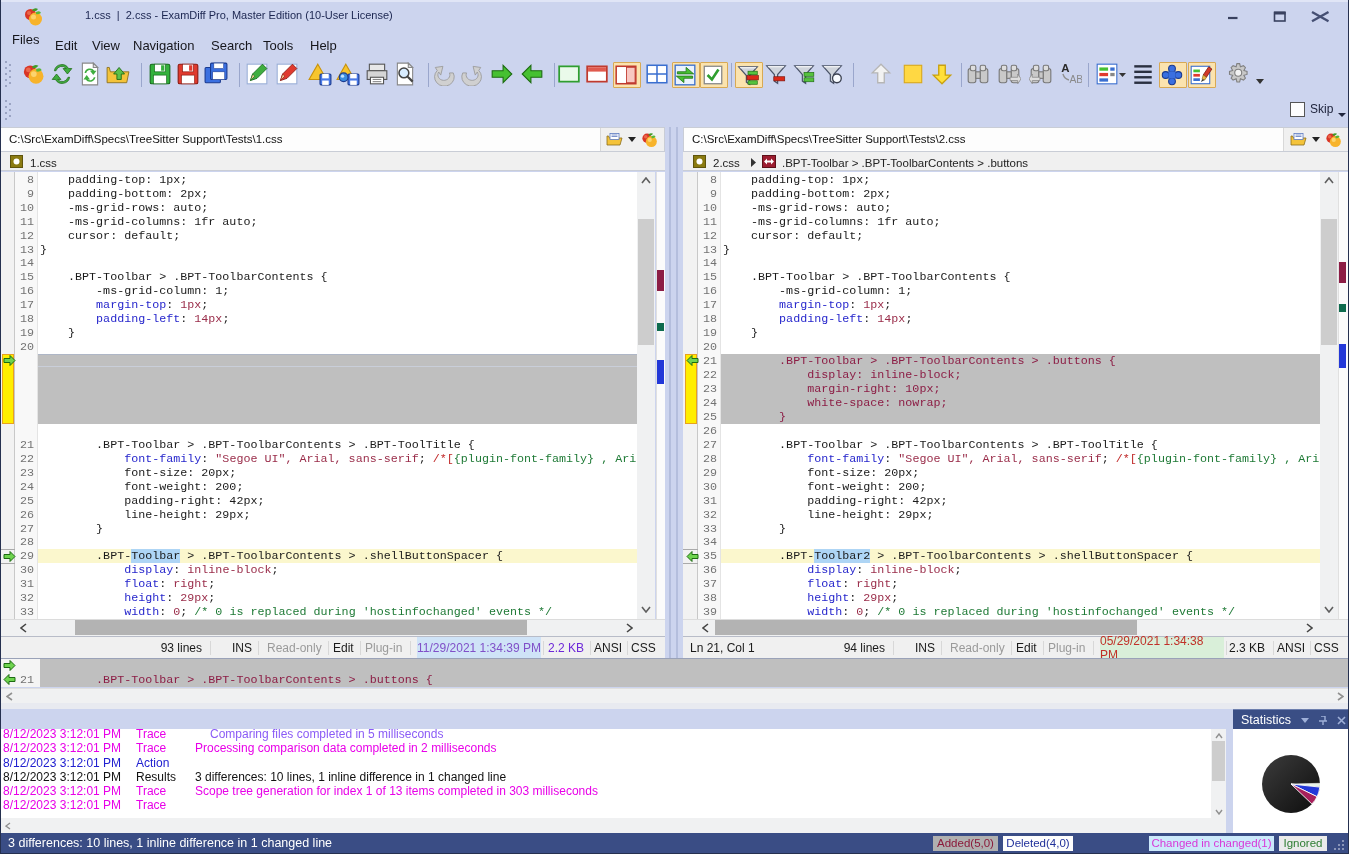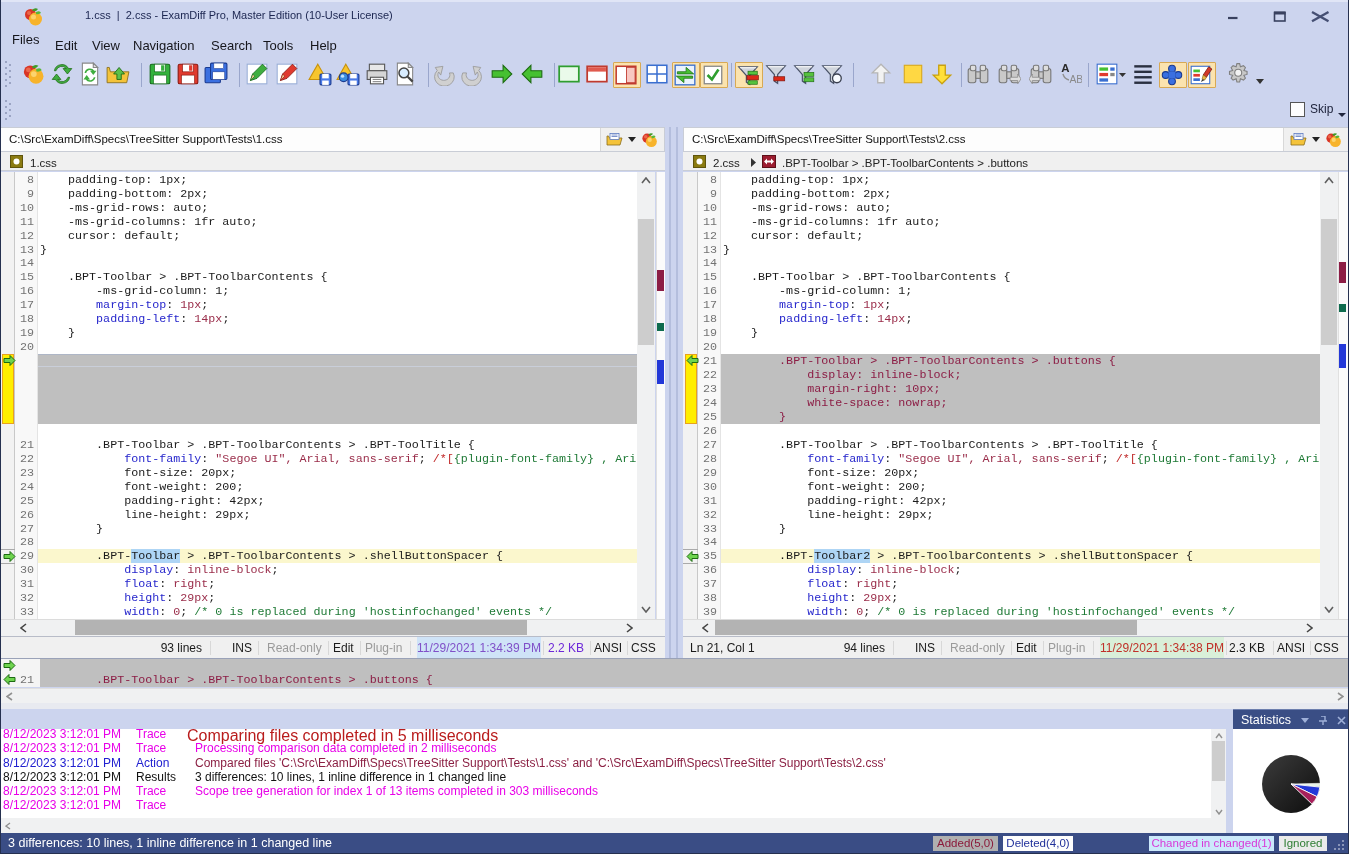--- a/index.html
+++ b/index.html
@@ -690,21 +690,21 @@
 <div class="csep" style="left:328px"></div>
 <div class="csep" style="left:360px"></div>
 <div class="csep" style="left:410px"></div>
 <div class="csep" style="left:543px"></div>
 <div class="csep" style="left:590px"></div>
 <div class="csep" style="left:627px"></div>
 <div class="cell" style="left:232px;color:#1a1a1a">INS</div>
 <div class="cell" style="left:267px;color:#9a9a9a">Read-only</div>
 <div class="cell" style="left:333px;color:#1a1a1a">Edit</div>
 <div class="cell" style="left:365px;color:#9a9a9a">Plug-in</div>
-<div class="cell" style="left:417px;width:124px;background:#d9efd9;color:#c03028;justify-content:center">11/29/2021 1:34:38 PM</div>
+<div class="cell" style="left:417px;width:124px;background:#d9efd9;color:#c03028;justify-content:center">05/29/2021 1:34:38 PM</div>
 <div class="cell" style="left:546px;color:#1a1a1a">2.3 KB</div>
 <div class="cell" style="left:594px;color:#1a1a1a">ANSI</div>
 <div class="cell" style="left:631px;color:#1a1a1a">CSS</div>
 </div>
 </div>
 
 <div class="abs" style="left:0;top:658px;width:1349px;height:51px">
 <div class="abs" style="left:0;top:0;width:1349px;height:1px;background:#9aa2b8"></div>
 <div class="abs" style="left:0;top:1px;width:1349px;height:13.5px;background:#f4f4f4">
 <div class="abs" style="left:2.5px;top:1px">
@@ -731,27 +731,26 @@
 <svg class="abs" style="left:1337px;top:33.5px" width="7" height="9" viewBox="0 0 7 9">
       <path d="M1 1 L6 4.5 L1 8" fill="none" stroke="#909090" stroke-width="1.6"></path>
     </svg>
 <div class="abs" style="left:0;top:44.5px;width:1349px;height:6.5px;background:#e8eaf0"></div>
 </div>
 
 <div class="abs" style="left:0;top:709px;width:1226px;height:124px">
 <div class="abs" style="left:0;top:20px;width:1226px;height:104px;background:#fff;overflow:hidden">
 <div class="abs" style="left:3px;top:-1.9px;font-size:12px;color:#e800e8;white-space:nowrap">8/12/2023 3:12:01 PM</div>
 <div class="abs" style="left:136px;top:-1.9px;font-size:12px;color:#e800e8">Trace</div>
-<div class="abs" style="left:187px;top:-1.9px;font-size:16px;color:#b91c1c;white-space:nowrap">Comparing files completed in 5 milliseconds</div>
+<div class="abs" style="left:210px;top:-1.9px;font-size:12px;color:#8b5cf6;white-space:nowrap">Comparing files completed in 5 milliseconds</div>
 <div class="abs" style="left:3px;top:12.3px;font-size:12px;color:#e800e8;white-space:nowrap">8/12/2023 3:12:01 PM</div>
 <div class="abs" style="left:136px;top:12.3px;font-size:12px;color:#e800e8">Trace</div>
 <div class="abs" style="left:195px;top:12.3px;font-size:12px;color:#e800e8;white-space:nowrap">Processing comparison data completed in 2 milliseconds</div>
 <div class="abs" style="left:3px;top:26.5px;font-size:12px;color:#2020d0;white-space:nowrap">8/12/2023 3:12:01 PM</div>
 <div class="abs" style="left:136px;top:26.5px;font-size:12px;color:#2020d0">Action</div>
-<div class="abs" style="left:195px;top:26.5px;font-size:12px;color:#8b2043;white-space:nowrap">Compared files 'C:\Src\ExamDiff\Specs\TreeSitter Support\Tests\1.css' and 'C:\Src\ExamDiff\Specs\TreeSitter Support\Tests\2.css'</div>
 <div class="abs" style="left:3px;top:40.7px;font-size:12px;color:#111;white-space:nowrap">8/12/2023 3:12:01 PM</div>
 <div class="abs" style="left:136px;top:40.7px;font-size:12px;color:#111">Results</div>
 <div class="abs" style="left:195px;top:40.7px;font-size:12px;color:#111;white-space:nowrap">3 differences: 10 lines, 1 inline difference in 1 changed line</div>
 <div class="abs" style="left:3px;top:54.9px;font-size:12px;color:#e800e8;white-space:nowrap">8/12/2023 3:12:01 PM</div>
 <div class="abs" style="left:136px;top:54.9px;font-size:12px;color:#e800e8">Trace</div>
 <div class="abs" style="left:195px;top:54.9px;font-size:12px;color:#e800e8;white-space:nowrap">Scope tree generation for index 1 of 13 items completed in 303 milliseconds</div>
 <div class="abs" style="left:3px;top:69.1px;font-size:12px;color:#e800e8;white-space:nowrap">8/12/2023 3:12:01 PM</div>
 <div class="abs" style="left:136px;top:69.1px;font-size:12px;color:#e800e8">Trace</div>
 </div>
 <div class="abs" style="left:1211px;top:20px;width:15px;height:89px;background:#f0f1f2"></div>

